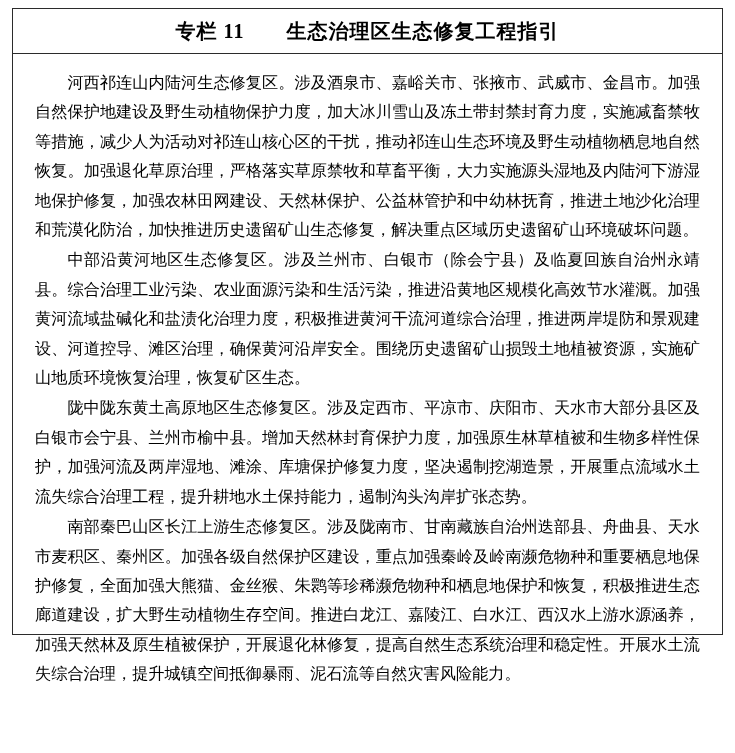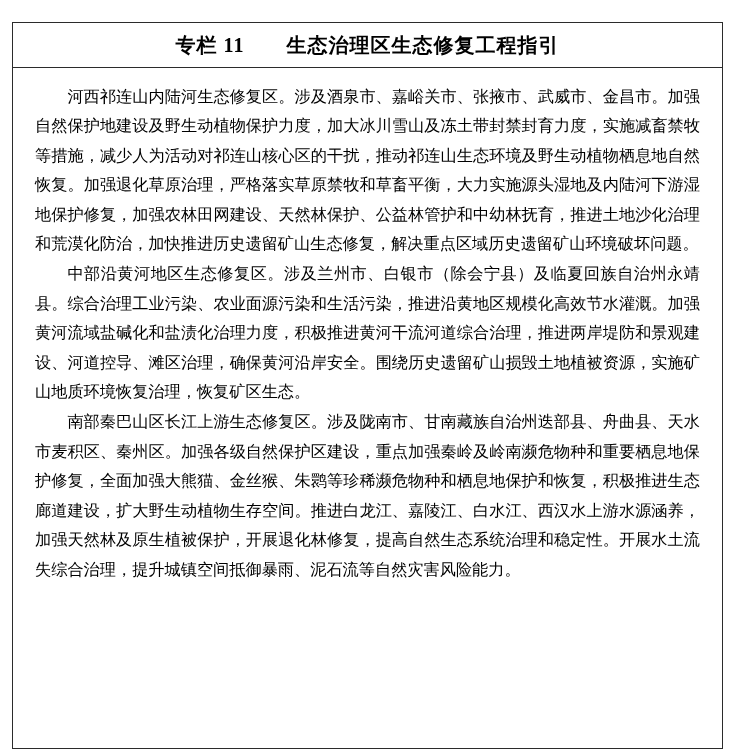--- a/index.html
+++ b/index.html
@@ -17,23 +17,23 @@
   .page {
     position: relative;
     width: 735px;
     height: 753px;
     box-sizing: border-box;
     padding: 0;
   }
   .doc-frame {
     position: absolute;
     left: 12px;
-    top: 22px;
+    top: 8px;
     width: 711px;
-    height: 727px;
+    height: 627px;
     border: 1px solid #2b2b2b;
     box-sizing: border-box;
   }
   .title-area {
     position: absolute;
     left: 0;
     top: 0;
     width: 100%;
     height: 44px;
     display: flex;
@@ -83,17 +83,18 @@
   <div class="doc-frame">
 
     <div class="title-area">
       <div class="title-text">专栏 11　　生态治理区生态修复工程指引</div>
     </div>
     <div class="title-rule"></div>
 
     <div class="body-area">
       <p class="para">河西祁连山内陆河生态修复区。涉及酒泉市、嘉峪关市、张掖市、武威市、金昌市。加强自然保护地建设及野生动植物保护力度，加大冰川雪山及冻土带封禁封育力度，实施减畜禁牧等措施，减少人为活动对祁连山核心区的干扰，推动祁连山生态环境及野生动植物栖息地自然恢复。加强退化草原治理，严格落实草原禁牧和草畜平衡，大力实施源头湿地及内陆河下游湿地保护修复，加强农林田网建设、天然林保护、公益林管护和中幼林抚育，推进土地沙化治理和荒漠化防治，加快推进历史遗留矿山生态修复，解决重点区域历史遗留矿山环境破坏问题。</p>
       <p class="para">中部沿黄河地区生态修复区。涉及兰州市、白银市（除会宁县）及临夏回族自治州永靖县。综合治理工业污染、农业面源污染和生活污染，推进沿黄地区规模化高效节水灌溉。加强黄河流域盐碱化和盐渍化治理力度，积极推进黄河干流河道综合治理，推进两岸堤防和景观建设、河道控导、滩区治理，确保黄河沿岸安全。围绕历史遗留矿山损毁土地植被资源，实施矿山地质环境恢复治理，恢复矿区生态。</p>
+      <p class="para">陇中陇东黄土高原地区生态修复区。涉及定西市、平凉市、庆阳市、天水市大部分县区及白银市会宁县、兰州市榆中县。增加天然林封育保护力度，加强原生林草植被和生物多样性保护，加强河流及两岸湿地、滩涂、库塘保护修复力度，坚决遏制挖湖造景，开展重点流域水土流失综合治理工程，提升耕地水土保持能力，遏制沟头沟岸扩张态势。</p>
       <p class="para">南部秦巴山区长江上游生态修复区。涉及陇南市、甘南藏族自治州迭部县、舟曲县、天水市麦积区、秦州区。加强各级自然保护区建设，重点加强秦岭及岭南濒危物种和重要栖息地保护修复，全面加强大熊猫、金丝猴、朱鹮等珍稀濒危物种和栖息地保护和恢复，积极推进生态廊道建设，扩大野生动植物生存空间。推进白龙江、嘉陵江、白水江、西汉水上游水源涵养，加强天然林及原生植被保护，开展退化林修复，提高自然生态系统治理和稳定性。开展水土流失综合治理，提升城镇空间抵御暴雨、泥石流等自然灾害风险能力。</p>
     </div>
 
   </div>
 </div>
 
 </body></html>

